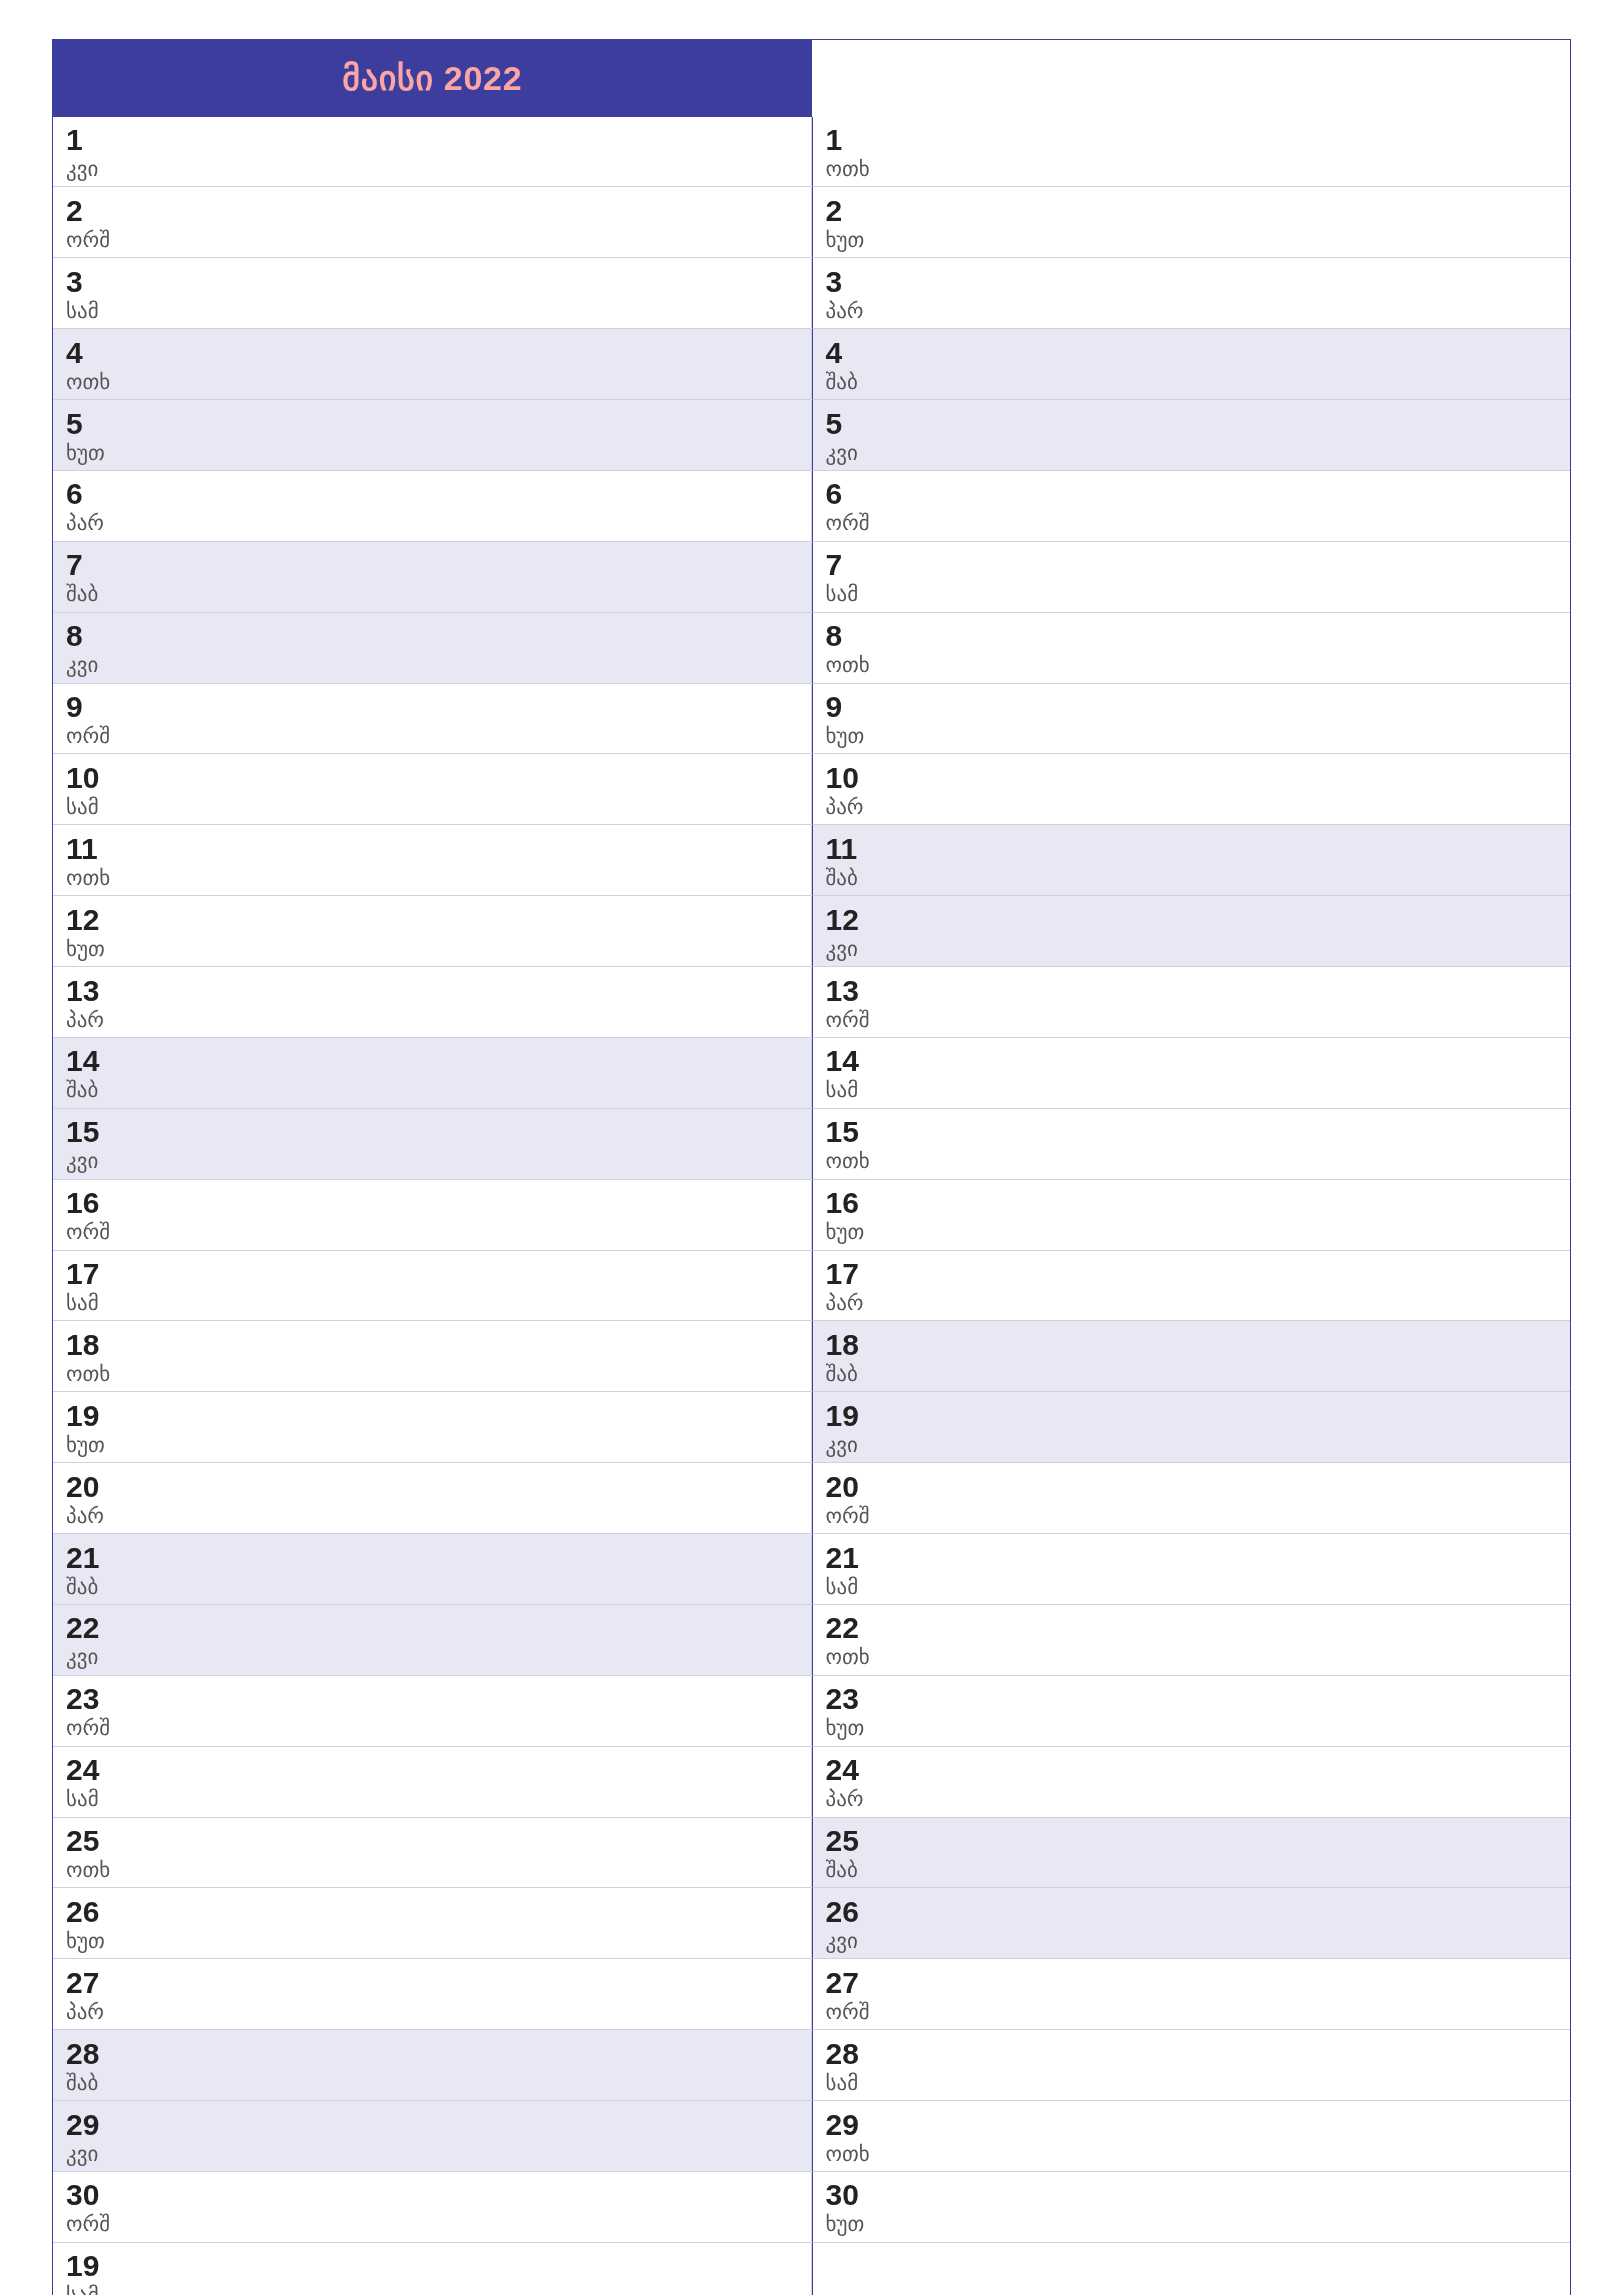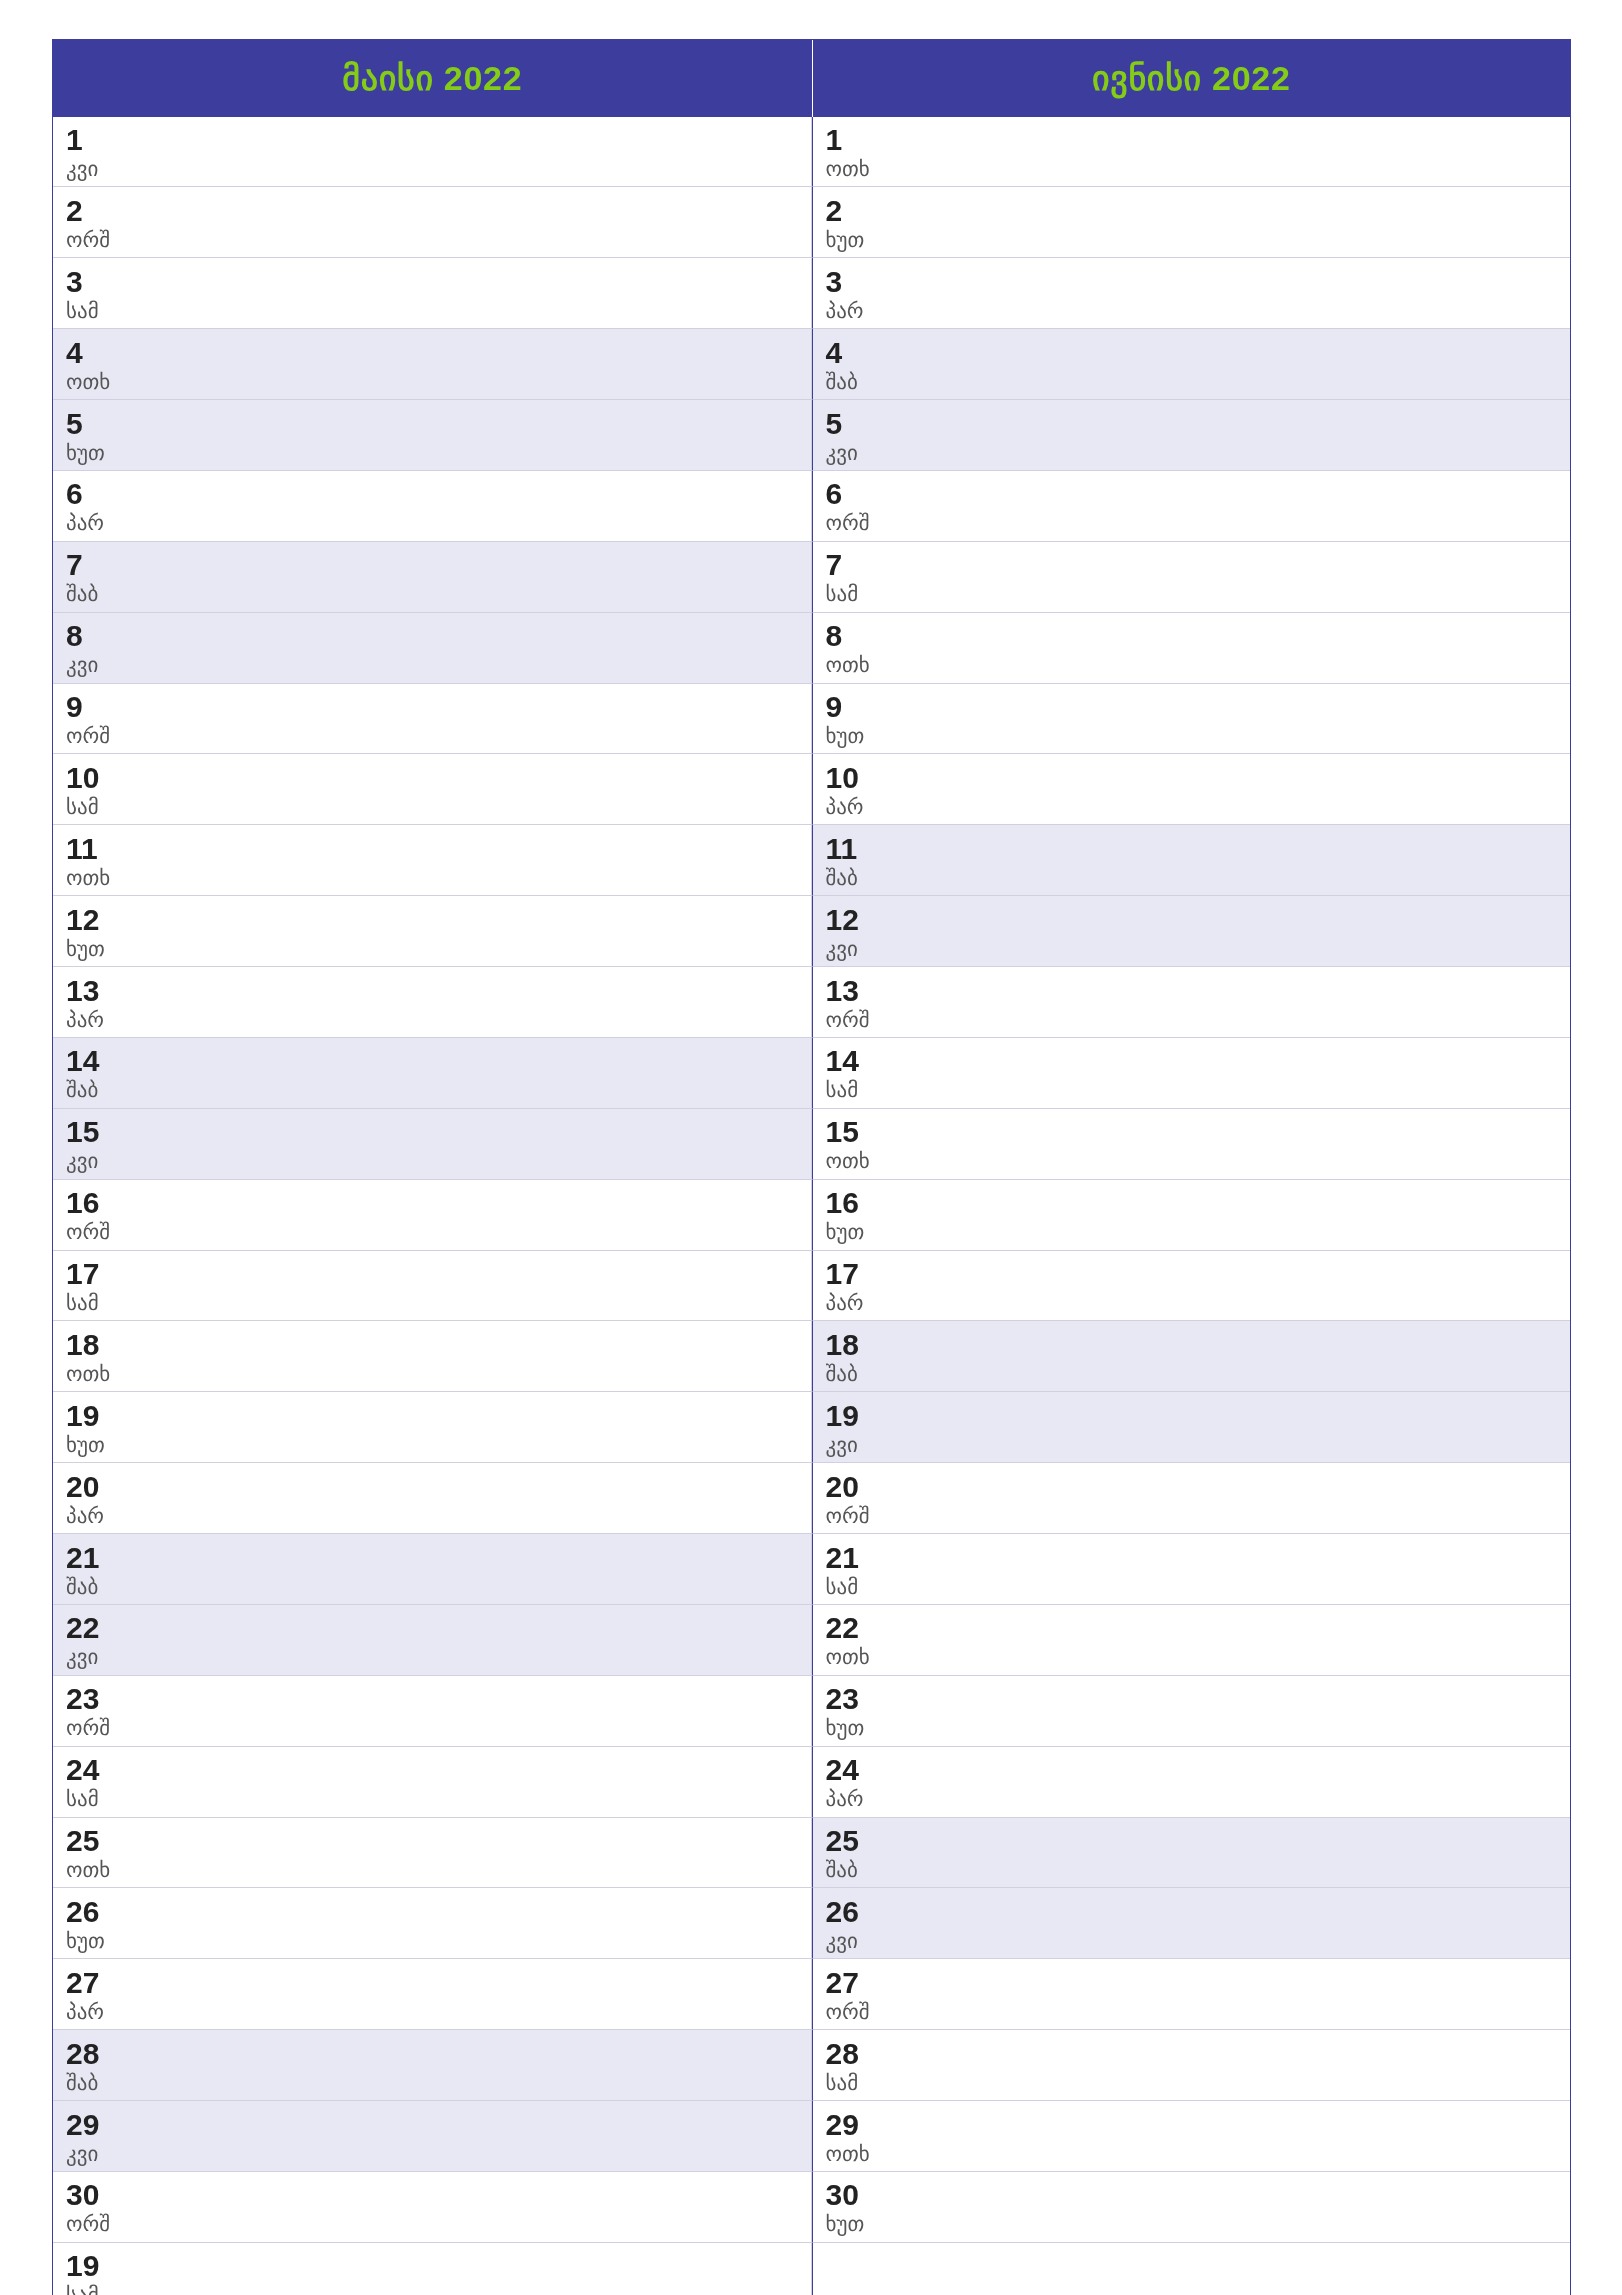--- a/index.html
+++ b/index.html
@@ -12,21 +12,21 @@
     }
     .page {
       width: 1623px;
       height: 2295px;
       padding: 39px 52px;
       display: flex;
       flex-direction: column;
     }
     .month-header {
       background: #3d3d9e;
-      color: #84cc16;
+      color: #fca5a5;
       text-align: center;
       font-size: 34px;
       font-weight: bold;
       padding: 18.3px 6.5px;
       letter-spacing: 0.7px;
     }
     .month-header.right {
       border-left: 1.3px solid #fff;
     }
     .day-row {
@@ -64,21 +64,20 @@
     }
   </style>
 </head>
 <body>
 
 <div class="page">
   <div class="main-border">
 
     <div style="display:grid;grid-template-columns:1fr 1fr;">
       <div class="month-header">მაისი 2022</div>
-      <div class="month-header right">ივნისი 2022</div>
     </div>
 
     <div style="display:grid;grid-template-columns:1fr 1fr;flex:1;" id="days-grid">
     <div class="day-row">
           <span class="day-number">1</span>
           <span class="day-name">კვი</span>
         </div>
         <div class="day-row right-col">
           <span class="day-number">1</span>
           <span class="day-name">ოთხ</span>

